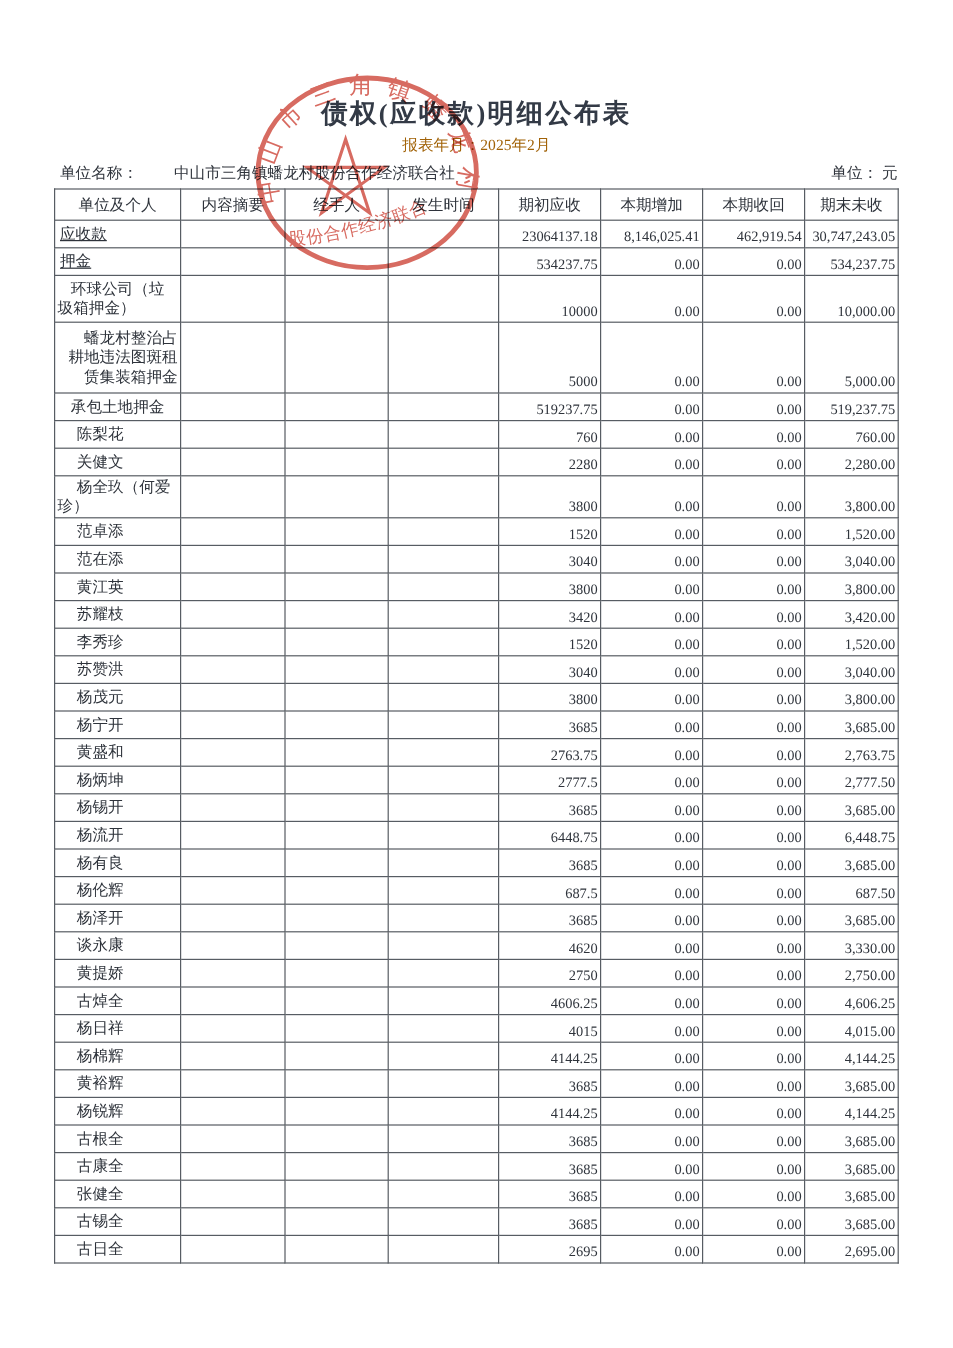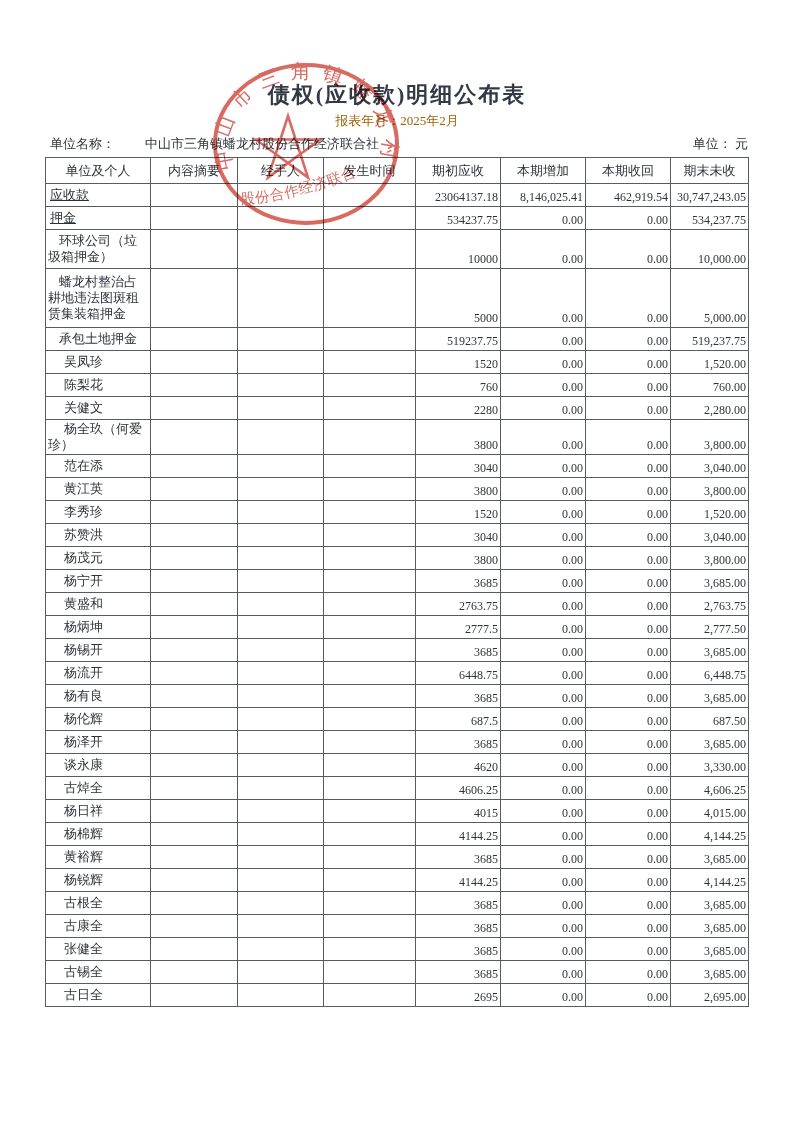--- a/index.html
+++ b/index.html
@@ -35,21 +35,21 @@
     border:1px solid #575c63;
     padding:1px 2px;
     overflow:visible;
   }
   table.records th {
     height:23px; font-weight:normal; font-size:13px;
     text-align:center; vertical-align:middle;
   }
   table.records td { height:20px; }
   tr.tall2 td { height:36px; }
-  tr.tall3 td { height:56px; }
+  tr.tall3 td { height:56px;text-align:right; }
   .c-name {
     text-align:left; vertical-align:middle;
     font-size:13px; line-height:16px;
     word-break:break-all;
   }
   .lvl0 { text-indent:2px;text-decoration:underline; }
   .lvl1 { text-indent:11px; }
   .lvl2 { text-indent:16px; }
   .c-num {
     text-align:right; vertical-align:bottom;
@@ -146,110 +146,120 @@
         <td class="c-name lvl1">承包土地押金</td>
         <td class="c-empty"></td>
         <td class="c-empty"></td>
         <td class="c-empty"></td>
         <td class="c-num">519237.75</td>
         <td class="c-num">0.00</td>
         <td class="c-num">0.00</td>
         <td class="c-num">519,237.75</td>
       </tr>
       <tr>
-        <td class="c-name lvl2">吴凤珍</td>
+        <td class="c-name lvl2">陈梨花</td>
+        <td class="c-empty"></td>
+        <td class="c-empty"></td>
+        <td class="c-empty"></td>
+        <td class="c-num">760</td>
+        <td class="c-num">0.00</td>
+        <td class="c-num">0.00</td>
+        <td class="c-num">760.00</td>
+      </tr>
+      <tr>
+        <td class="c-name lvl2">关健文</td>
+        <td class="c-empty"></td>
+        <td class="c-empty"></td>
+        <td class="c-empty"></td>
+        <td class="c-num">2280</td>
+        <td class="c-num">0.00</td>
+        <td class="c-num">0.00</td>
+        <td class="c-num">2,280.00</td>
+      </tr>
+      <tr>
+        <td class="c-name lvl2">杨全玖（何爱珍）</td>
+        <td class="c-empty"></td>
+        <td class="c-empty"></td>
+        <td class="c-empty"></td>
+        <td class="c-num">3800</td>
+        <td class="c-num">0.00</td>
+        <td class="c-num">0.00</td>
+        <td class="c-num">3,800.00</td>
+      </tr>
+      <tr>
+        <td class="c-name lvl2">范卓添</td>
         <td class="c-empty"></td>
         <td class="c-empty"></td>
         <td class="c-empty"></td>
         <td class="c-num">1520</td>
         <td class="c-num">0.00</td>
         <td class="c-num">0.00</td>
         <td class="c-num">1,520.00</td>
       </tr>
       <tr>
-        <td class="c-name lvl2">陈梨花</td>
-        <td class="c-empty"></td>
-        <td class="c-empty"></td>
-        <td class="c-empty"></td>
-        <td class="c-num">760</td>
-        <td class="c-num">0.00</td>
-        <td class="c-num">0.00</td>
-        <td class="c-num">760.00</td>
-      </tr>
-      <tr>
-        <td class="c-name lvl2">关健文</td>
-        <td class="c-empty"></td>
-        <td class="c-empty"></td>
-        <td class="c-empty"></td>
-        <td class="c-num">2280</td>
-        <td class="c-num">0.00</td>
-        <td class="c-num">0.00</td>
-        <td class="c-num">2,280.00</td>
-      </tr>
-      <tr>
-        <td class="c-name lvl2">杨全玖（何爱珍）</td>
+        <td class="c-name lvl2">范在添</td>
+        <td class="c-empty"></td>
+        <td class="c-empty"></td>
+        <td class="c-empty"></td>
+        <td class="c-num">3040</td>
+        <td class="c-num">0.00</td>
+        <td class="c-num">0.00</td>
+        <td class="c-num">3,040.00</td>
+      </tr>
+      <tr>
+        <td class="c-name lvl2">黄江英</td>
         <td class="c-empty"></td>
         <td class="c-empty"></td>
         <td class="c-empty"></td>
         <td class="c-num">3800</td>
         <td class="c-num">0.00</td>
         <td class="c-num">0.00</td>
         <td class="c-num">3,800.00</td>
       </tr>
       <tr>
-        <td class="c-name lvl2">范在添</td>
+        <td class="c-name lvl2">苏耀枝</td>
+        <td class="c-empty"></td>
+        <td class="c-empty"></td>
+        <td class="c-empty"></td>
+        <td class="c-num">3420</td>
+        <td class="c-num">0.00</td>
+        <td class="c-num">0.00</td>
+        <td class="c-num">3,420.00</td>
+      </tr>
+      <tr>
+        <td class="c-name lvl2">李秀珍</td>
+        <td class="c-empty"></td>
+        <td class="c-empty"></td>
+        <td class="c-empty"></td>
+        <td class="c-num">1520</td>
+        <td class="c-num">0.00</td>
+        <td class="c-num">0.00</td>
+        <td class="c-num">1,520.00</td>
+      </tr>
+      <tr>
+        <td class="c-name lvl2">苏赞洪</td>
         <td class="c-empty"></td>
         <td class="c-empty"></td>
         <td class="c-empty"></td>
         <td class="c-num">3040</td>
         <td class="c-num">0.00</td>
         <td class="c-num">0.00</td>
         <td class="c-num">3,040.00</td>
       </tr>
       <tr>
-        <td class="c-name lvl2">黄江英</td>
+        <td class="c-name lvl2">杨茂元</td>
         <td class="c-empty"></td>
         <td class="c-empty"></td>
         <td class="c-empty"></td>
         <td class="c-num">3800</td>
         <td class="c-num">0.00</td>
         <td class="c-num">0.00</td>
         <td class="c-num">3,800.00</td>
       </tr>
       <tr>
-        <td class="c-name lvl2">李秀珍</td>
-        <td class="c-empty"></td>
-        <td class="c-empty"></td>
-        <td class="c-empty"></td>
-        <td class="c-num">1520</td>
-        <td class="c-num">0.00</td>
-        <td class="c-num">0.00</td>
-        <td class="c-num">1,520.00</td>
-      </tr>
-      <tr>
-        <td class="c-name lvl2">苏赞洪</td>
-        <td class="c-empty"></td>
-        <td class="c-empty"></td>
-        <td class="c-empty"></td>
-        <td class="c-num">3040</td>
-        <td class="c-num">0.00</td>
-        <td class="c-num">0.00</td>
-        <td class="c-num">3,040.00</td>
-      </tr>
-      <tr>
-        <td class="c-name lvl2">杨茂元</td>
-        <td class="c-empty"></td>
-        <td class="c-empty"></td>
-        <td class="c-empty"></td>
-        <td class="c-num">3800</td>
-        <td class="c-num">0.00</td>
-        <td class="c-num">0.00</td>
-        <td class="c-num">3,800.00</td>
-      </tr>
-      <tr>
         <td class="c-name lvl2">杨宁开</td>
         <td class="c-empty"></td>
         <td class="c-empty"></td>
         <td class="c-empty"></td>
         <td class="c-num">3685</td>
         <td class="c-num">0.00</td>
         <td class="c-num">0.00</td>
         <td class="c-num">3,685.00</td>
       </tr>
       <tr>
@@ -324,20 +334,30 @@
       </tr>
       <tr>
         <td class="c-name lvl2">谈永康</td>
         <td class="c-empty"></td>
         <td class="c-empty"></td>
         <td class="c-empty"></td>
         <td class="c-num">4620</td>
         <td class="c-num">0.00</td>
         <td class="c-num">0.00</td>
         <td class="c-num">3,330.00</td>
+      </tr>
+      <tr>
+        <td class="c-name lvl2">黄提娇</td>
+        <td class="c-empty"></td>
+        <td class="c-empty"></td>
+        <td class="c-empty"></td>
+        <td class="c-num">2750</td>
+        <td class="c-num">0.00</td>
+        <td class="c-num">0.00</td>
+        <td class="c-num">2,750.00</td>
       </tr>
       <tr>
         <td class="c-name lvl2">古焯全</td>
         <td class="c-empty"></td>
         <td class="c-empty"></td>
         <td class="c-empty"></td>
         <td class="c-num">4606.25</td>
         <td class="c-num">0.00</td>
         <td class="c-num">0.00</td>
         <td class="c-num">4,606.25</td>

